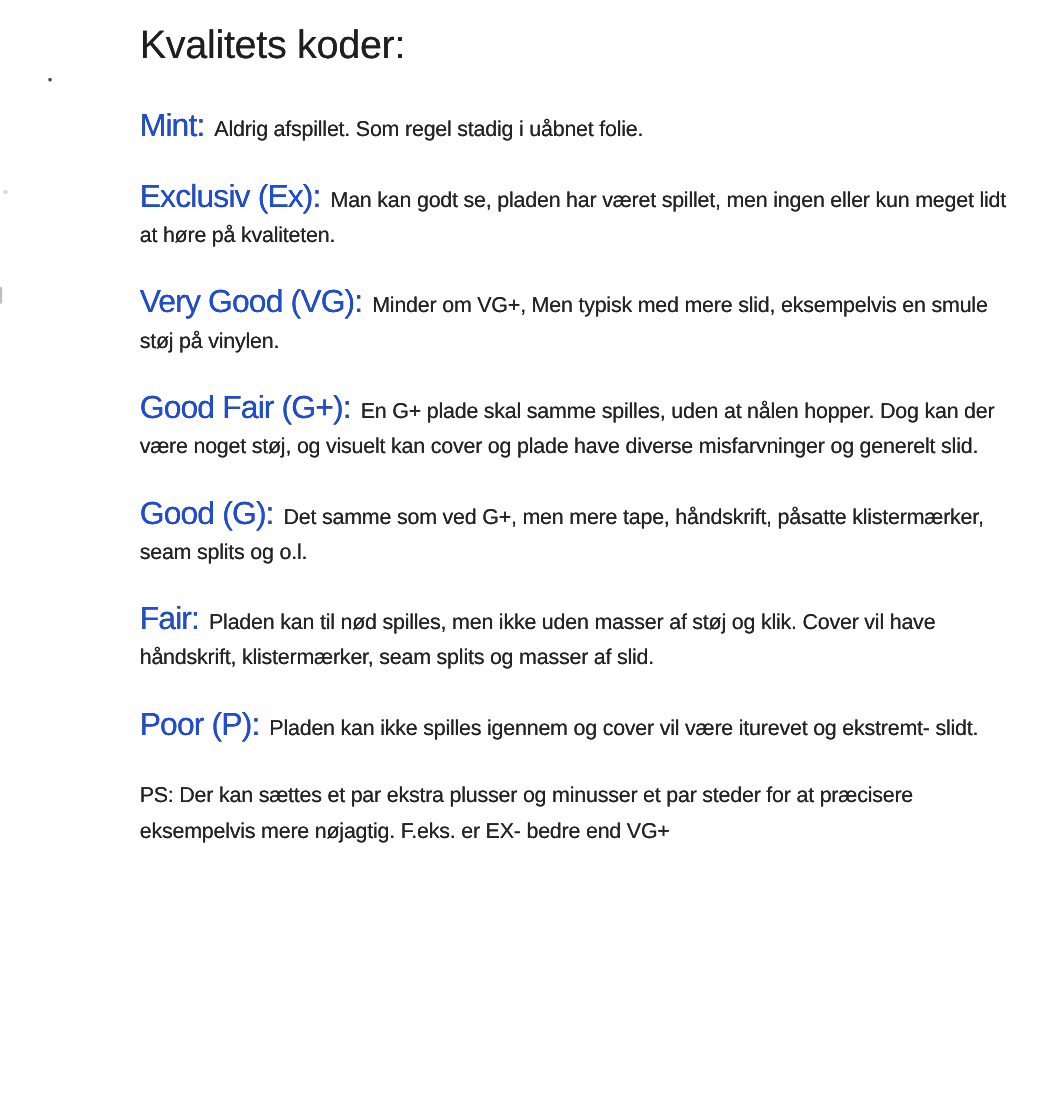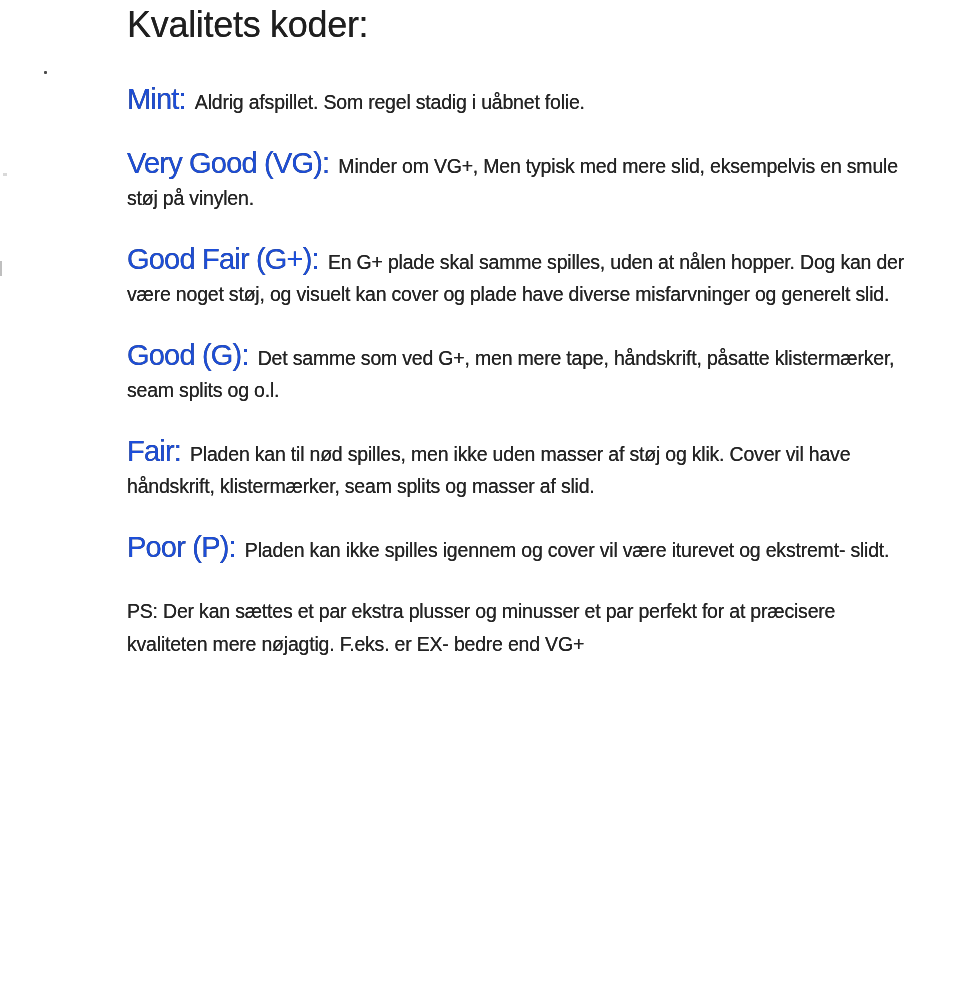--- a/index.html
+++ b/index.html
@@ -12,21 +12,21 @@
     width: 960px;
     height: 1003px;
     background: #ffffff;
     overflow: hidden;
     font-family: "Liberation Sans", "DejaVu Sans", sans-serif;
     color: #232323;
   }
   .content {
     position: absolute;
     left: 127px;
-    top: 4px;
+    top: 20px;
     width: 790px;
   }
   .doc-title {
     font-size: 36px;
     font-weight: 400;
     letter-spacing: -0.3px;
     margin: 0 0 37px 0;
     color: #1f1f1f;
     text-shadow: 0 0 0.5px #1f1f1f;
   }
@@ -92,20 +92,23 @@
 
   <main class="content">
 
     <h1 class="doc-title">Kvalitets koder:</h1>
 
     <p class="entry">
       <span class="term">Mint:</span><span class="desc">Aldrig afspillet. Som regel stadig i uåbnet folie.</span>
     </p>
 
 
+    <p class="entry">
+      <span class="term">Exclusiv (Ex):</span><span class="desc">Man kan godt se, pladen har været spillet, men ingen eller kun meget lidt at høre på kvaliteten.</span>
+    </p>
 
 
     <p class="entry">
       <span class="term">Very Good (VG):</span><span class="desc">Minder om VG+, Men typisk med mere slid, eksempelvis en smule støj på vinylen.</span>
     </p>
 
     <p class="entry">
       <span class="term">Good Fair (G+):</span><span class="desc">En G+ plade skal samme spilles, uden at nålen hopper. Dog kan der være noget støj, og visuelt kan cover og plade have diverse misfarvninger og generelt slid.</span>
     </p>
 
@@ -114,16 +117,16 @@
     </p>
 
     <p class="entry">
       <span class="term">Fair:</span><span class="desc">Pladen kan til nød spilles, men ikke uden masser af støj og klik. Cover vil have håndskrift, klistermærker, seam splits og masser af slid.</span>
     </p>
 
     <p class="entry">
       <span class="term">Poor (P):</span><span class="desc">Pladen kan ikke spilles igennem og cover vil være iturevet og ekstremt- slidt.</span>
     </p>
 
-    <p class="postscript">PS: Der kan sættes et par ekstra plusser og minusser et par perfekt for at præcisere kvaliteten mere nøjagtig. F.eks. er EX- bedre end VG+</p>
+    <p class="postscript">PS: Der kan sættes et par ekstra plusser og minusser et par steder for at præcisere eksempelvis mere nøjagtig. F.eks. er EX- bedre end VG+</p>
 
   </main>
 </div>
 
 </body></html>

